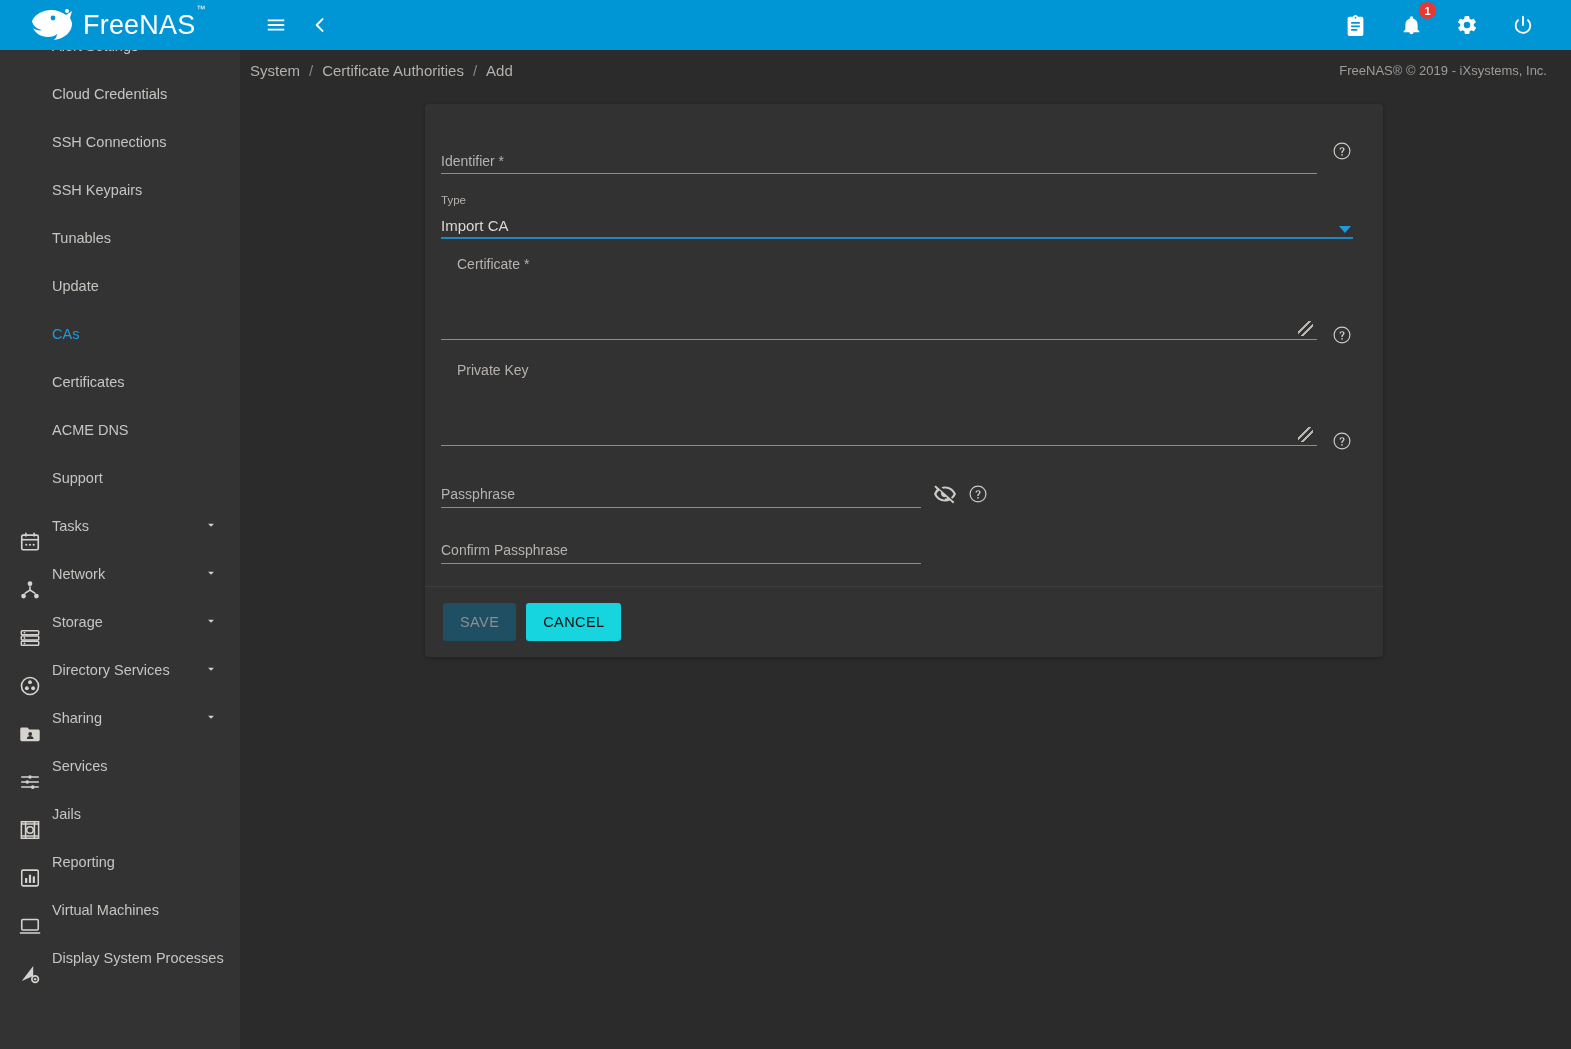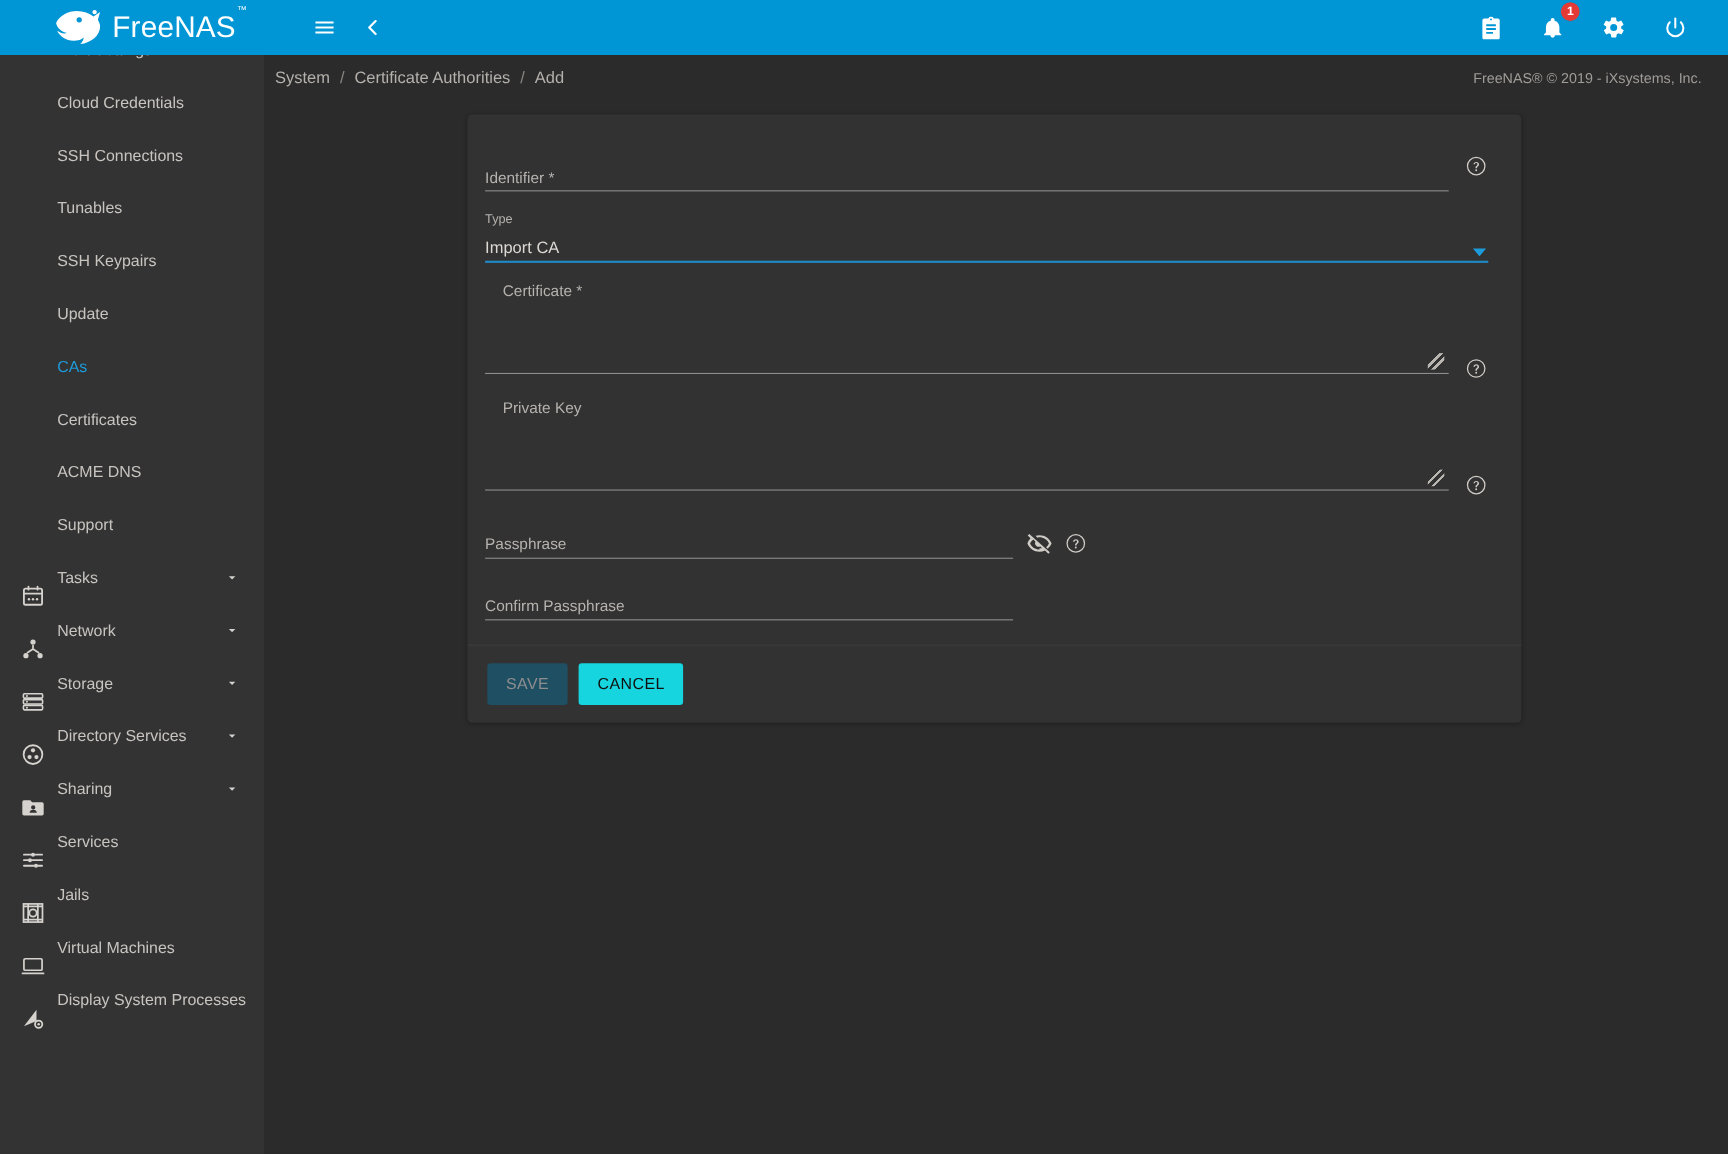--- a/index.html
+++ b/index.html
@@ -7,21 +7,21 @@
     width: 1571px; height: 1049px;
     background: #2b2b2b;
     font-family: "Liberation Sans", sans-serif;
     overflow: hidden;
   }
   .app { position: relative; width: 1571px; height: 1049px; }
 
   
   .topbar {
     position: absolute; top: 0; left: 0; right: 0; height: 50px;
-    background: #0095d5; display: flex; align-items: center; padding-left: 19px;
+    background: #0095d5; display: flex; align-items: center;
   }
   .brand {
     width: 240px; height: 50px; display: flex; align-items: center;
     padding-left: 28px; gap: 9px;
   }
   .brand svg { display: block; }
   .brand-word {
     color: #fff; font-size: 27px; letter-spacing: .2px; font-weight: 300;
     position: relative; line-height: 1;
   }
@@ -256,25 +256,25 @@
         <div class="nav-item sub">
           <span class="ico empty"></span>
           <span class="lbl">Cloud Credentials</span>
         </div>
         <div class="nav-item sub">
           <span class="ico empty"></span>
           <span class="lbl">SSH Connections</span>
         </div>
         <div class="nav-item sub">
           <span class="ico empty"></span>
+          <span class="lbl">SSH Keypairs</span>
+        </div>
+        <div class="nav-item sub">
+          <span class="ico empty"></span>
           <span class="lbl">Tunables</span>
-        </div>
-        <div class="nav-item sub">
-          <span class="ico empty"></span>
-          <span class="lbl">SSH Keypairs</span>
         </div>
         <div class="nav-item sub">
           <span class="ico empty"></span>
           <span class="lbl">Update</span>
         </div>
         <div class="nav-item sub active">
           <span class="ico empty"></span>
           <span class="lbl">CAs</span>
         </div>
         <div class="nav-item sub">
@@ -389,20 +389,33 @@
           <span class="ico">
             <svg width="22" height="22" viewBox="0 0 24 24">
               <rect x="2.6" y="3" width="18.8" height="18" fill="none" stroke="currentColor" stroke-width="1.7"></rect>
               <g stroke="currentColor" stroke-width="1.7">
                 <path d="M7.2 3v18M16.8 3v18M2.6 5.4h18.8M2.6 18.6h18.8"></path>
               </g>
               <circle cx="12" cy="12" r="3.6" fill="none" stroke="currentColor" stroke-width="1.7"></circle>
             </svg>
           </span>
           <span class="lbl">Jails</span>
+        </div>
+        <div class="nav-item">
+          <span class="ico">
+            <svg width="22" height="22" viewBox="0 0 24 24">
+              <rect x="3" y="3.4" width="18" height="17.2" rx="1.4" fill="none" stroke="currentColor" stroke-width="1.7"></rect>
+              <g fill="currentColor">
+                <rect x="6.6" y="12" width="2.4" height="5.4"></rect>
+                <rect x="10.8" y="8.4" width="2.4" height="9"></rect>
+                <rect x="15" y="10.2" width="2.4" height="7.2"></rect>
+              </g>
+            </svg>
+          </span>
+          <span class="lbl">Reporting</span>
         </div>
         <div class="nav-item">
           <span class="ico">
             <svg width="22" height="22" viewBox="0 0 24 24">
               <rect x="3" y="5" width="18" height="11.4" rx="1.3" fill="none" stroke="currentColor" stroke-width="1.7"></rect>
               <path stroke="currentColor" stroke-width="1.8" stroke-linecap="round" d="M1.6 19.6h20.8"></path>
             </svg>
           </span>
           <span class="lbl">Virtual Machines</span>
         </div>

